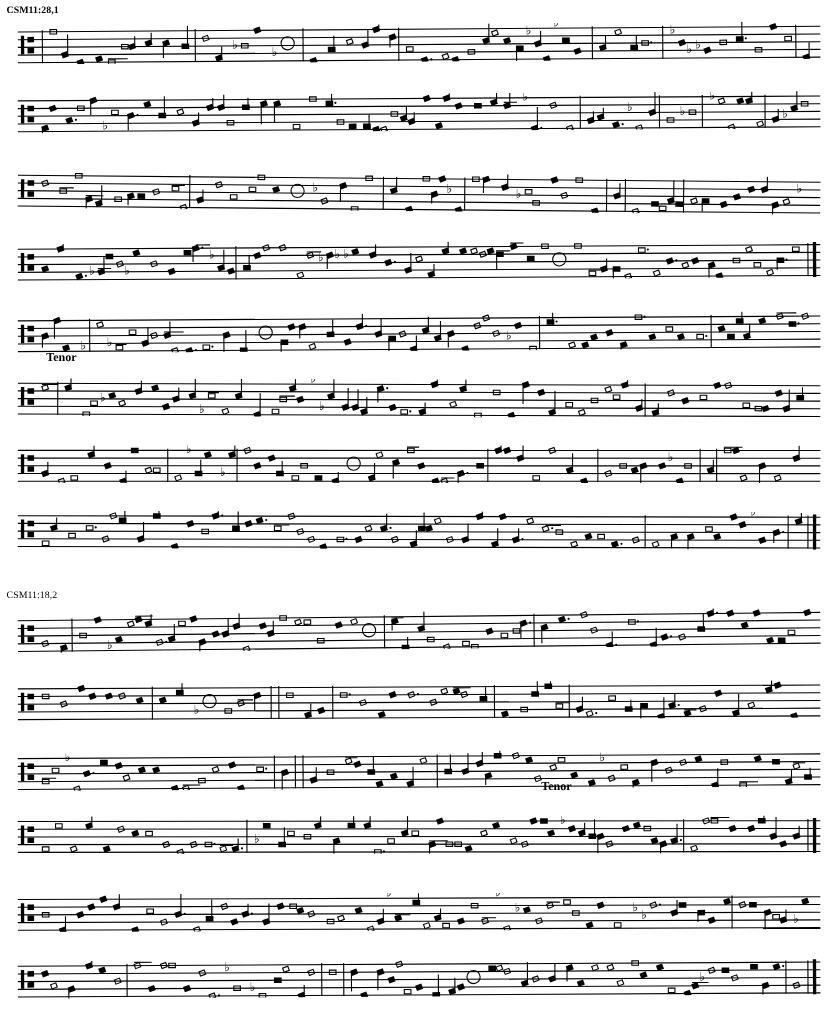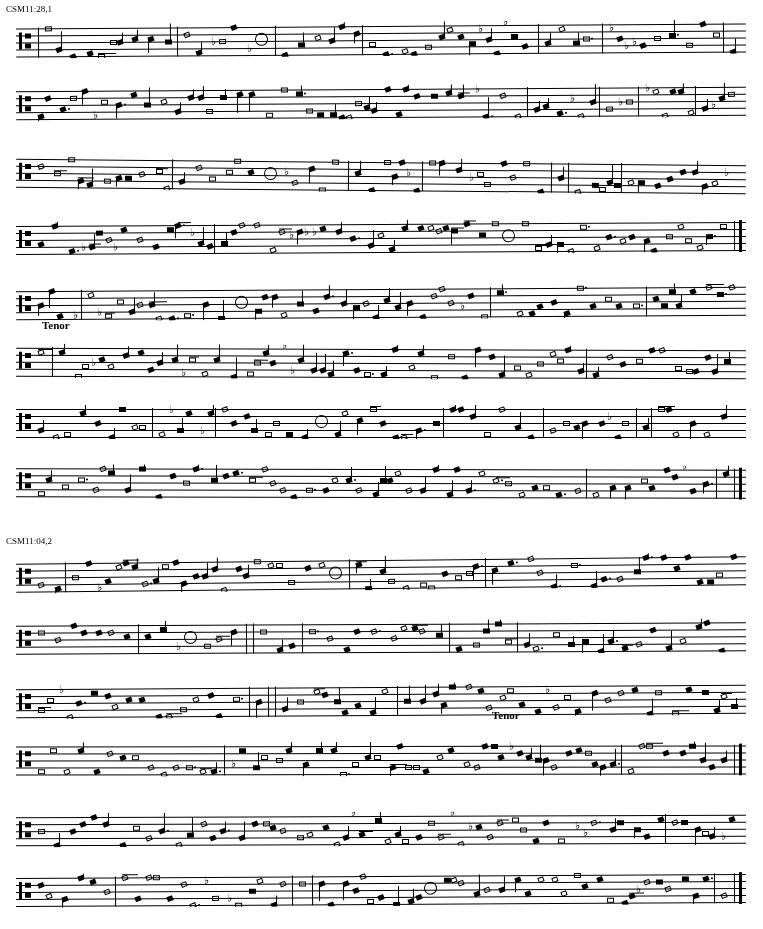--- a/index.html
+++ b/index.html
@@ -139,22 +139,22 @@
     position: absolute;
     height: 1px;
     background: #000;
   }
 </style>
 </head>
 <body>
 
 <div class="page">
 
-  <div class="section-label" style="left:6px; top:4px;">CSM11:28,1</div>
-  <div class="section-label" style="left:6px; top:536px;">CSM11:04,2</div>
+  <div class="section-label" style="left:6px; top:4px;font-weight:bold;">CSM11:28,1</div>
+  <div class="section-label" style="left:6px; top:536px;">CSM11:18,2</div>
 
   <div class="voice-label" style="left:42px; top:319px;">Tenor</div>
   <div class="voice-label" style="left:492px; top:709px;">Tenor</div>
 
   <div id="staves">
       <div class="system" style="left: 16px; top: 22px; width: 730px; height: 34px; transform: rotate(-0.41deg);">
         <div class="staff-lines">
           <i style="top: 4px;"></i>
           <i style="top: 11px;"></i>
           <i style="top: 18px;"></i>

